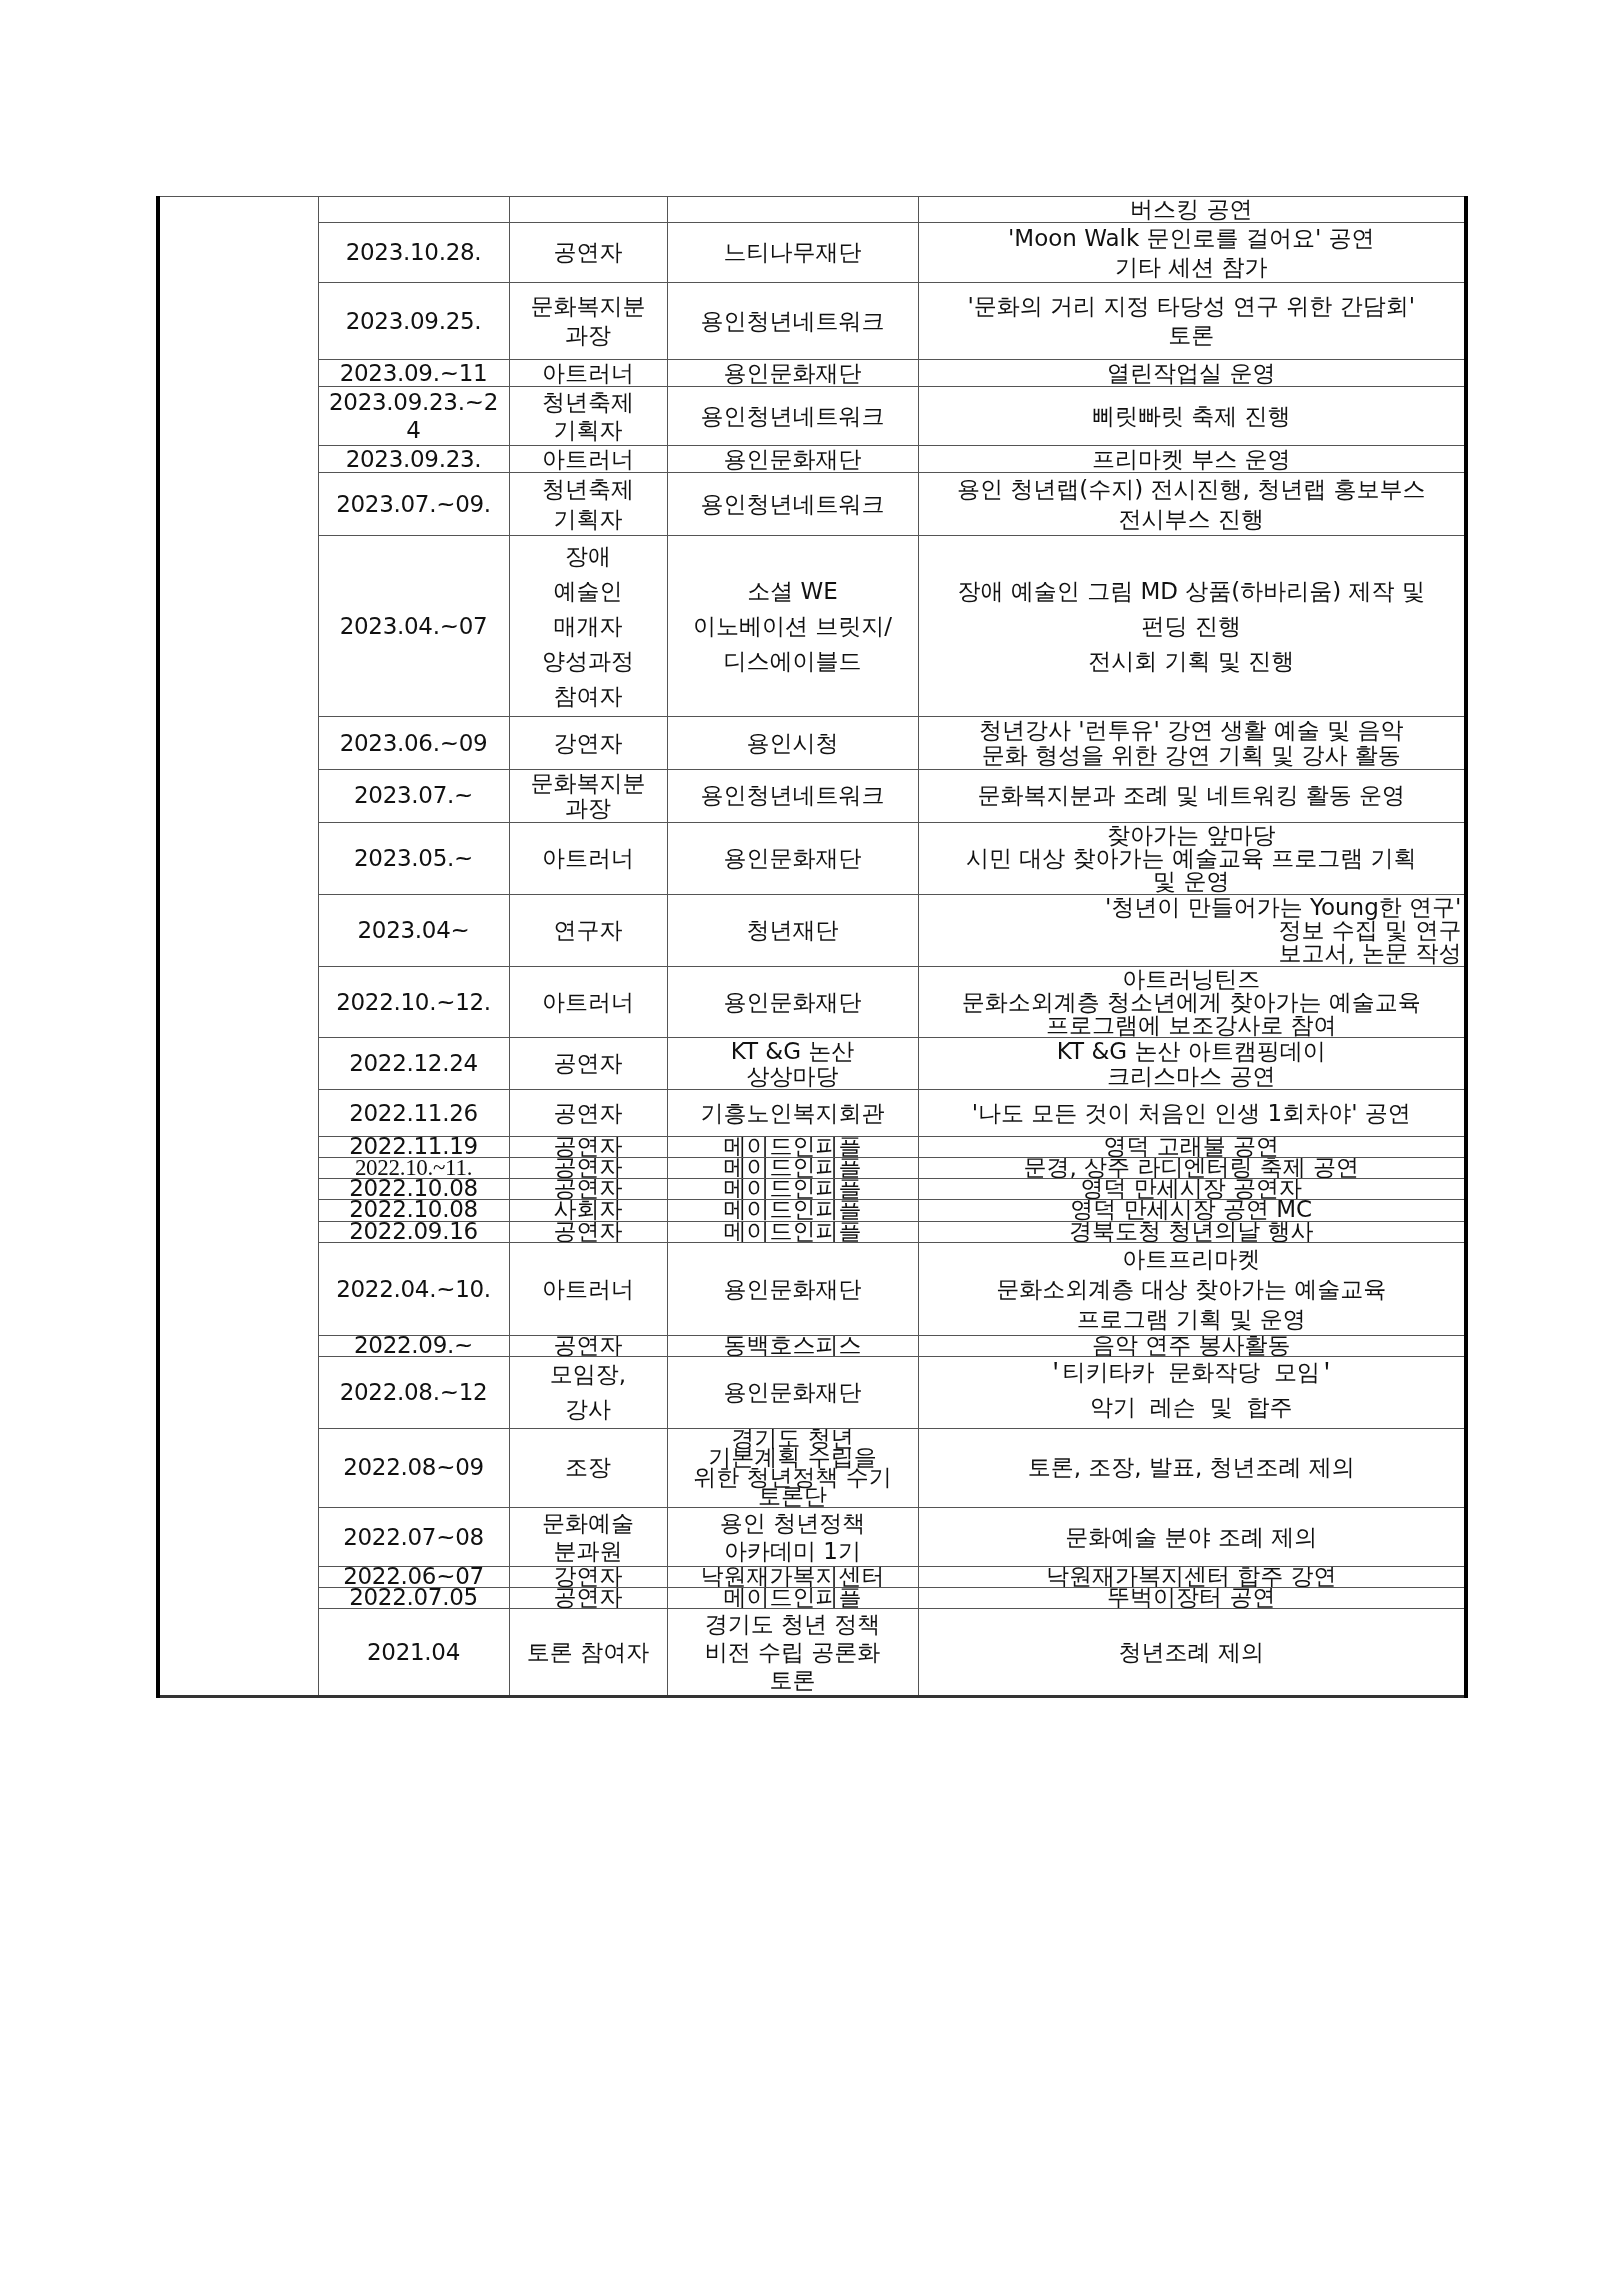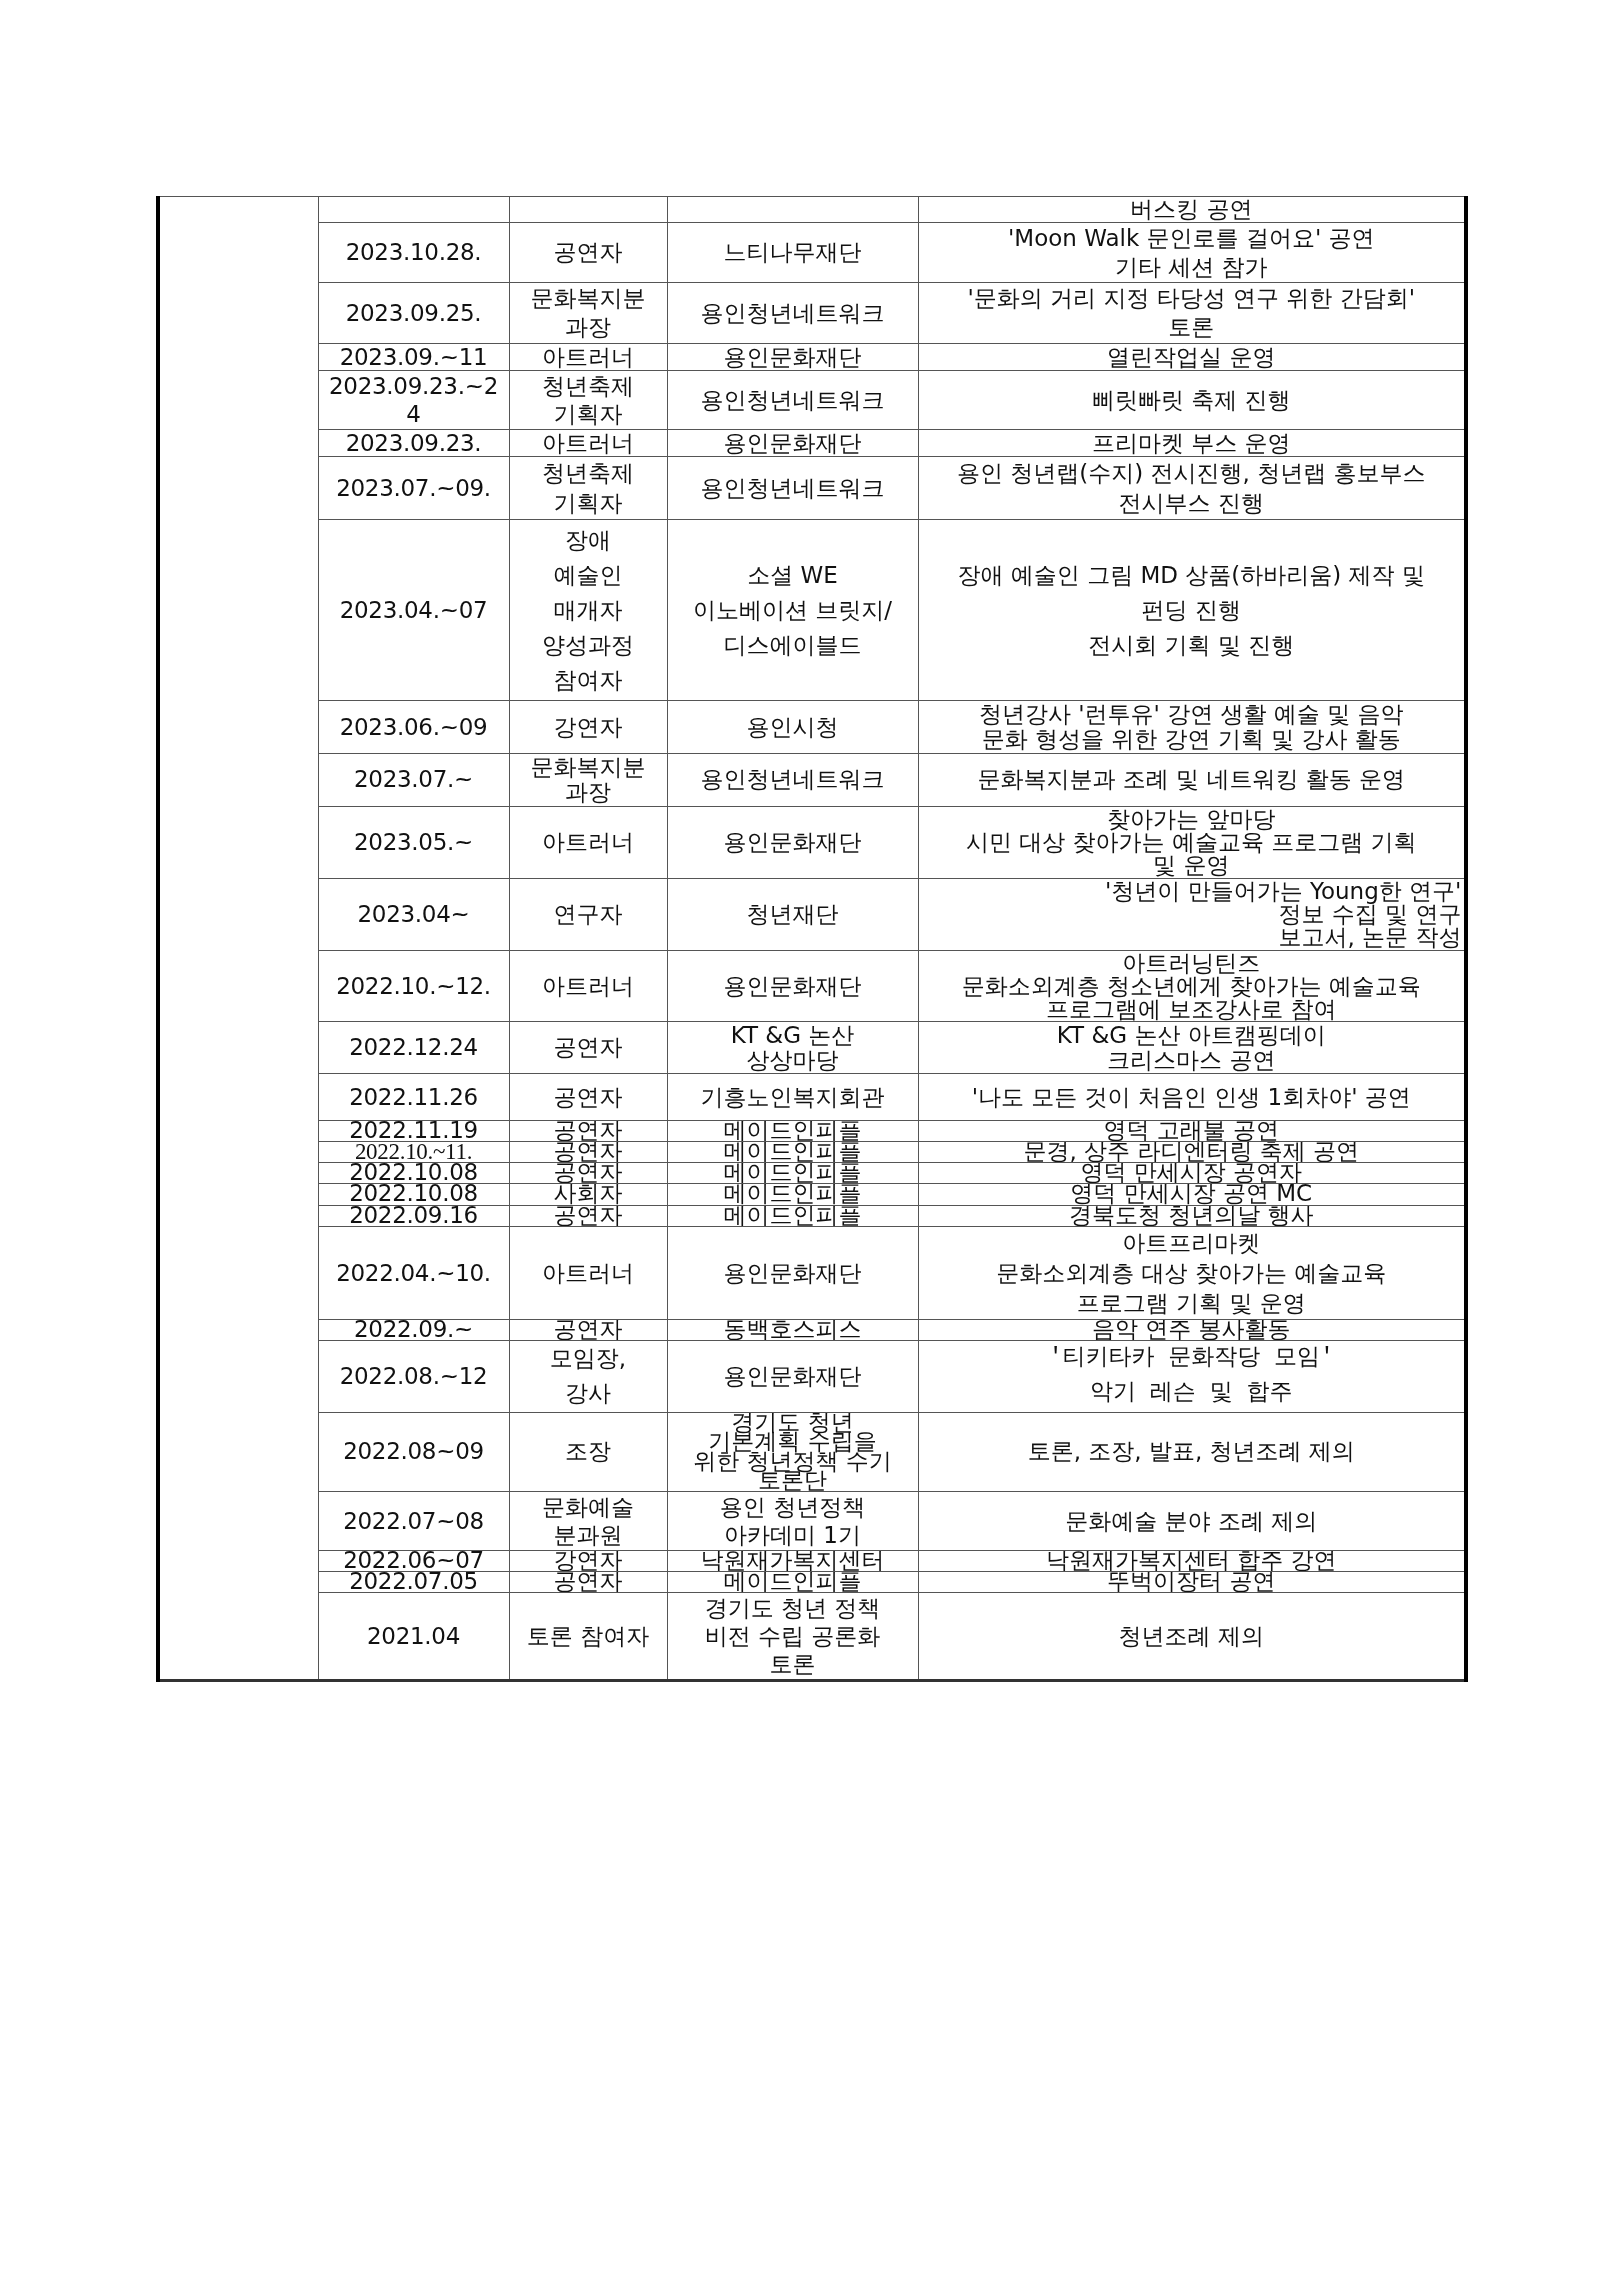--- a/index.html
+++ b/index.html
@@ -51,21 +51,21 @@
           <td style="line-height: 23.5px;"></td>
           <td class="desc" style="line-height: 23.5px;">버스킹 공연</td>
         </tr>
         <tr style="height: 60px;">
           <td class="date" style="line-height: 29px;">2023.10.28.</td>
           <td style="line-height: 29px;">공연자</td>
           <td style="line-height: 29px;">느티나무재단</td>
           <td class="desc" style="line-height: 29px;">'Moon Walk 문인로를 걸어요' 공연
 기타 세션 참가</td>
         </tr>
-        <tr style="height: 61px;">
+        <tr style="height: 77px;">
           <td class="date" style="line-height: 29px;">2023.09.25.</td>
           <td style="line-height: 29px;">문화복지분
 과장</td>
           <td style="line-height: 29px;">용인청년네트워크</td>
           <td class="desc" style="line-height: 29px;">'문화의 거리 지정 타당성 연구 위한 간담회'
 토론</td>
         </tr>
         <tr style="height: 27px;">
           <td class="date" style="line-height: 24px;">2023.09.~11</td>
           <td style="line-height: 24px;">아트러너</td>

